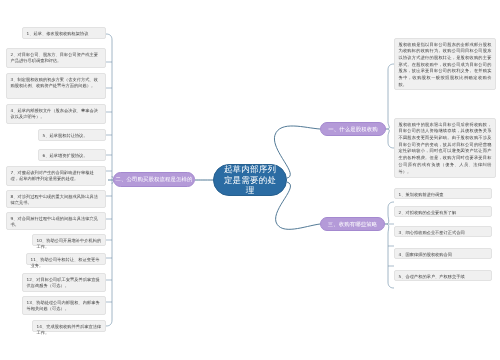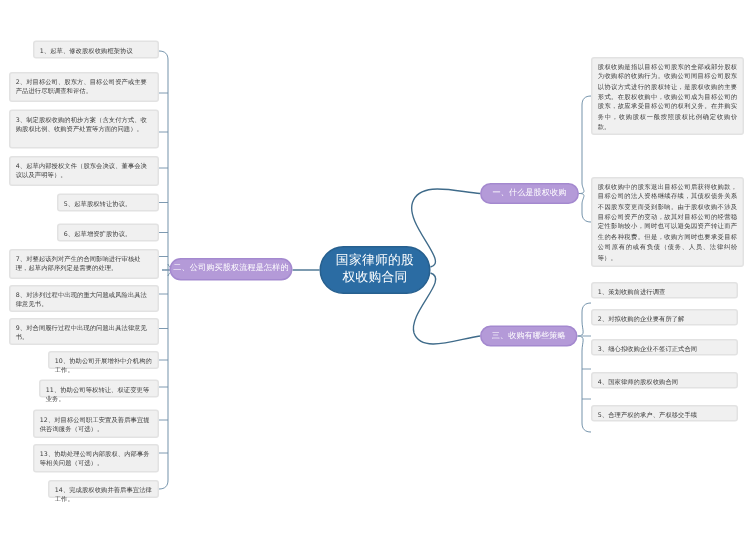--- a/index.html
+++ b/index.html
@@ -77,21 +77,21 @@
     <path d="M112,62 L106,62 M112,88 L106,88 M112,112 L106,112 M112,135 L106,135 M112,155 L106,155 M112,171 L106,171 M112,196 L106,196 M112,219 L106,219 M112,240 L106,240 M112,258 L106,258 M112,280 L106,280 M112,302 L106,302" stroke="#6f8fa8" stroke-width="0.6" fill="none"></path>
 
     <path d="M386,129 C392,129 388,126 388,122 L388,70 C388,66 390,64 394,64" stroke="#6f8fa8" stroke-width="0.65" fill="none"></path>
     <path d="M386,129 C392,129 388,132 388,136 L388,142 C388,146 390,148 394,148" stroke="#6f8fa8" stroke-width="0.65" fill="none"></path>
 
     <path d="M385,224 C391,224 388,220 388,214 L388,208 C388,204 390,202 394,202" stroke="#6f8fa8" stroke-width="0.65" fill="none"></path>
     <path d="M385,224 C391,224 388,228 388,234 L388,282 C388,286 390,288 394,288" stroke="#6f8fa8" stroke-width="0.65" fill="none"></path>
     <path d="M388,224 L394,224 M388,246 L394,246 M388,266 L394,266" stroke="#6f8fa8" stroke-width="0.6" fill="none"></path>
   </svg>
 
-  <div class="node center" style="left:213px;top:164px;width:74px;height:32px;">国家律师的股权收购合同</div>
+  <div class="node center" style="left:213px;top:164px;width:74px;height:32px;">起草内部序列定是需要的处理</div>
 
   <div class="node branch" style="left:113px;top:172px;width:82px;height:15px;">二、公司购买股权流程是怎样的</div>
 
   <div class="leaf" style="left:22px;top:27px;width:84px;height:12px;">1、起草、修改股权收购框架协议</div>
   <div class="leaf" style="left:6px;top:48px;width:100px;height:20px;">2、对目标公司、股东方、目标公司资产或主要产品进行尽职调查和评估。</div>
   <div class="leaf" style="left:6px;top:73px;width:100px;height:26px;">3、制定股权收购的初步方案（含支付方式、收购股权比例、收购资产处置等方面的问题）。</div>
   <div class="leaf" style="left:6px;top:104px;width:100px;height:20px;">4、起草内部授权文件（股东会决议、董事会决议以及声明等）。</div>
   <div class="leaf" style="left:38px;top:129px;width:68px;height:12px;">5、起草股权转让协议。</div>
   <div class="leaf" style="left:38px;top:149px;width:68px;height:12px;">6、起草增资扩股协议。</div>
   <div class="leaf" style="left:6px;top:166px;width:100px;height:20px;">7、对整起该列对产生的合同影响进行审核处理，起草内部序列定是需要的处理。</div>

